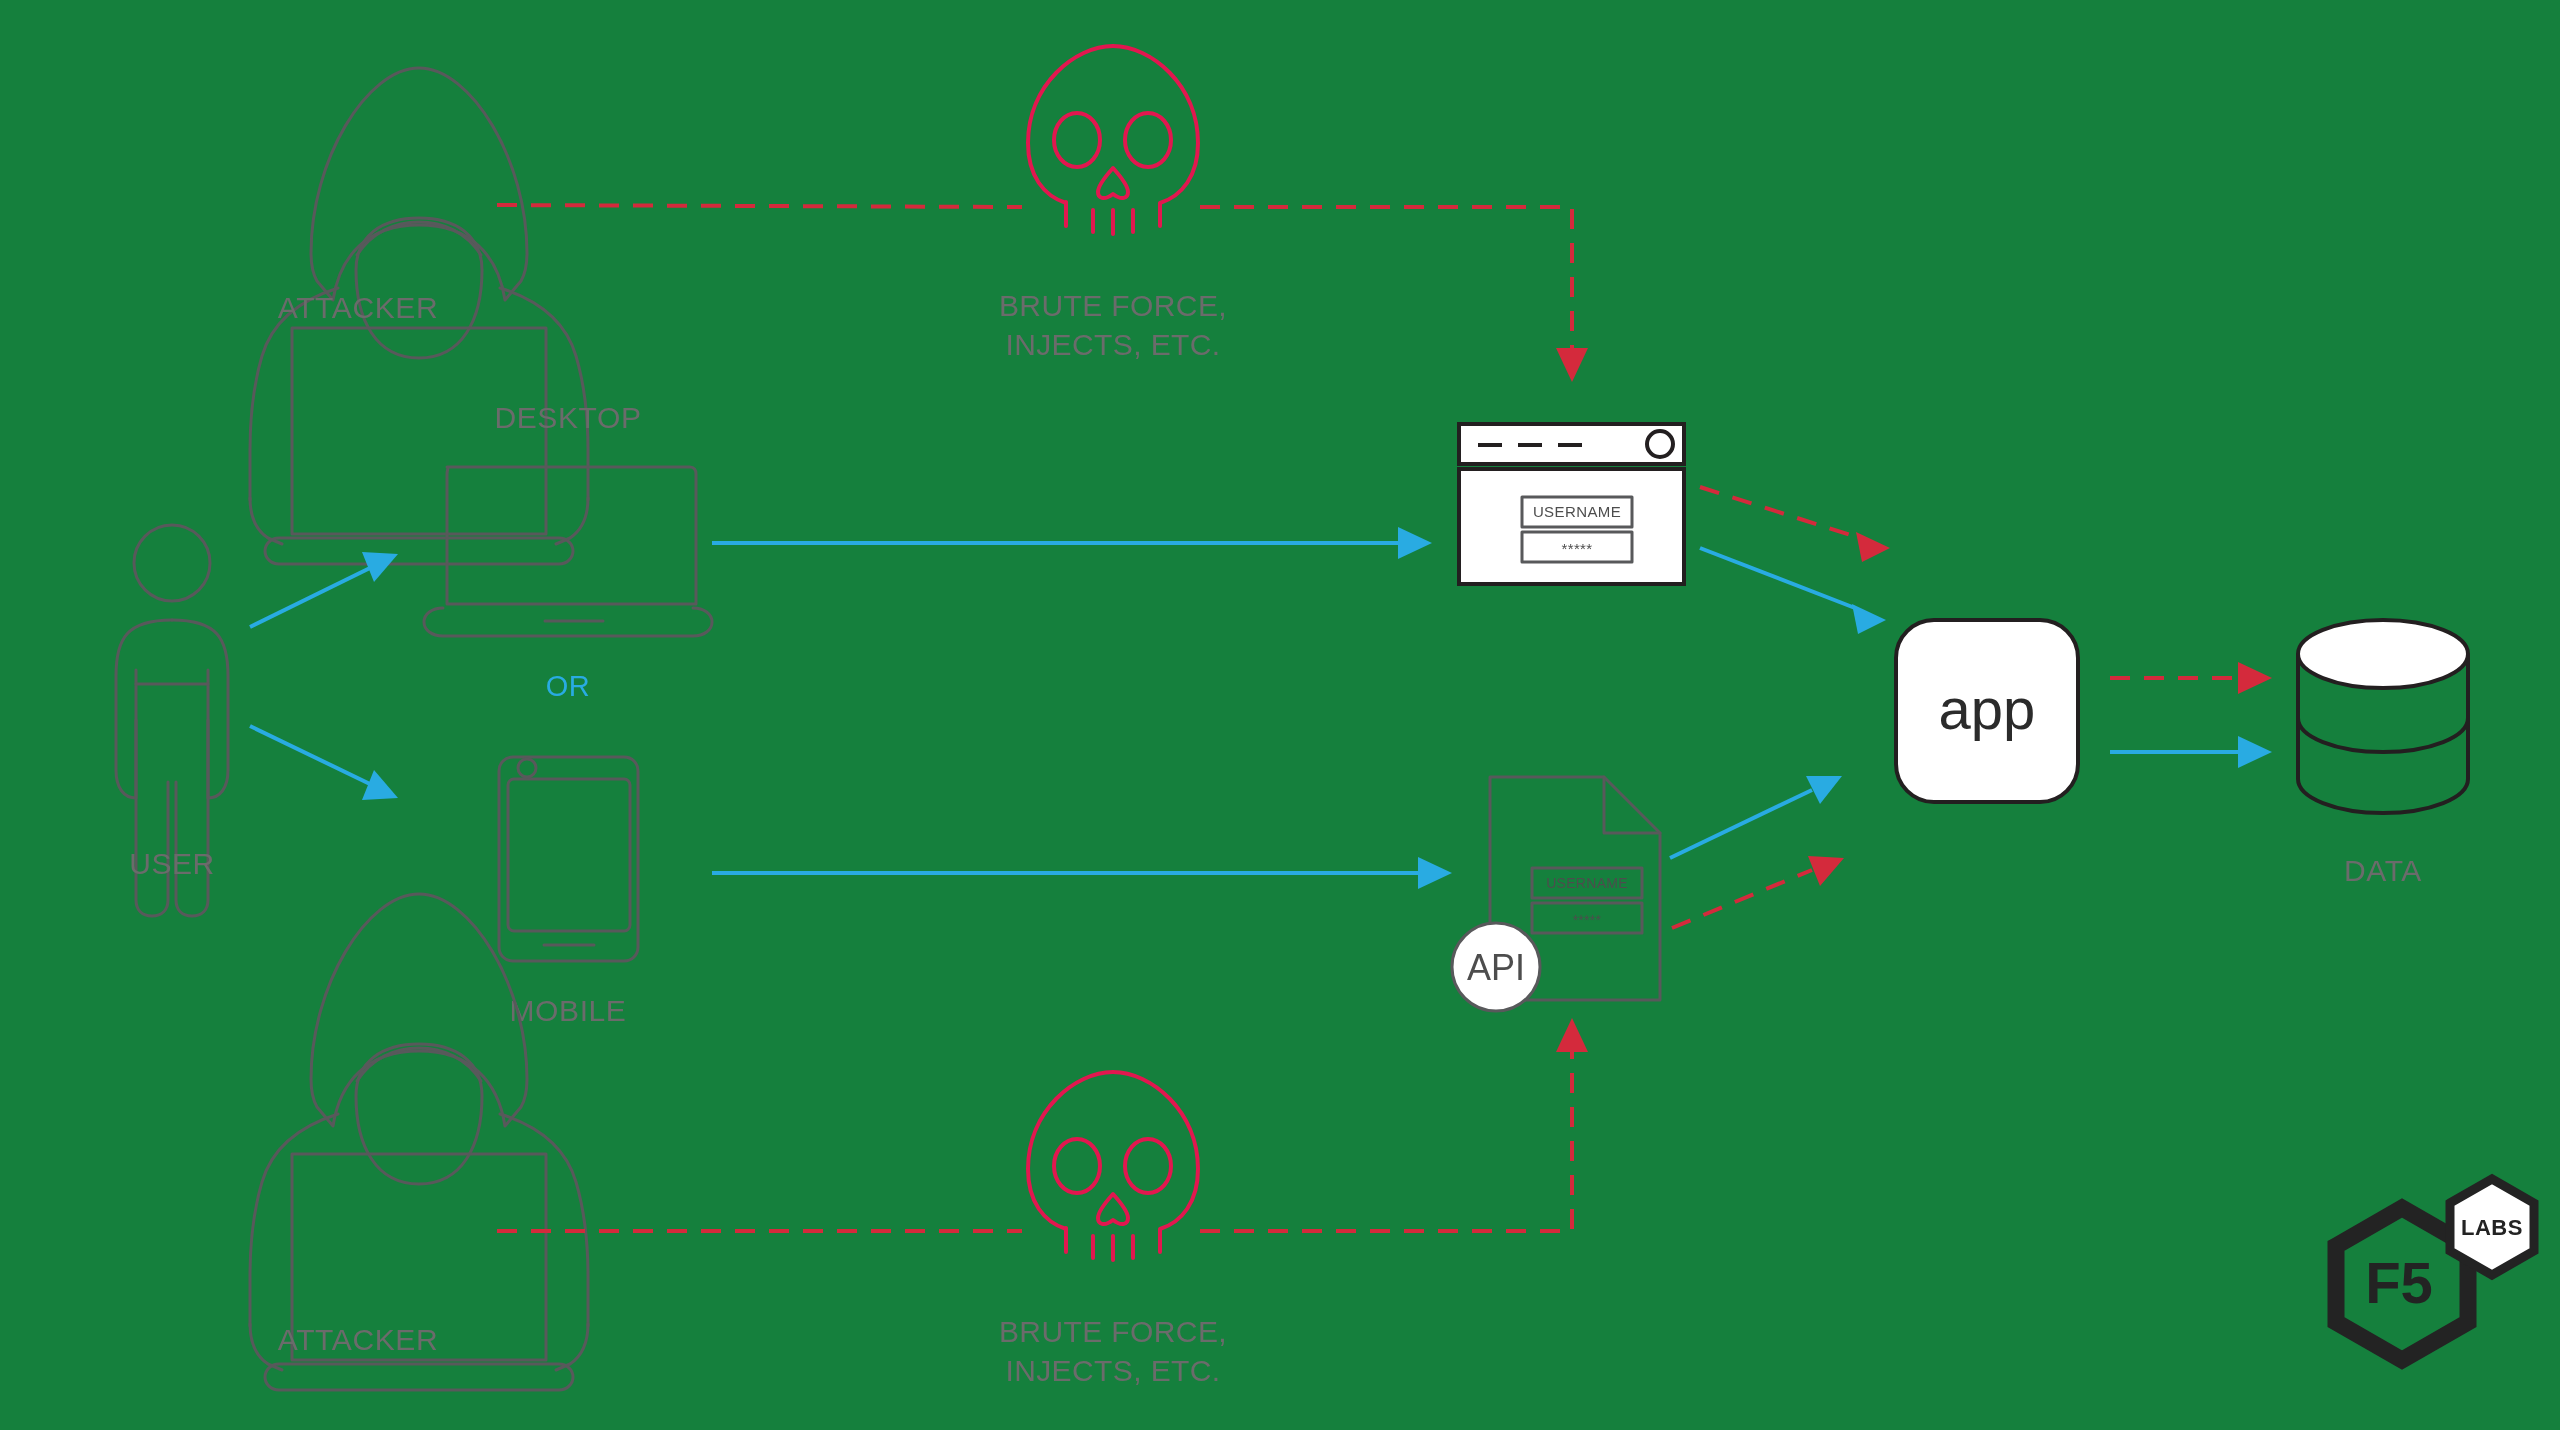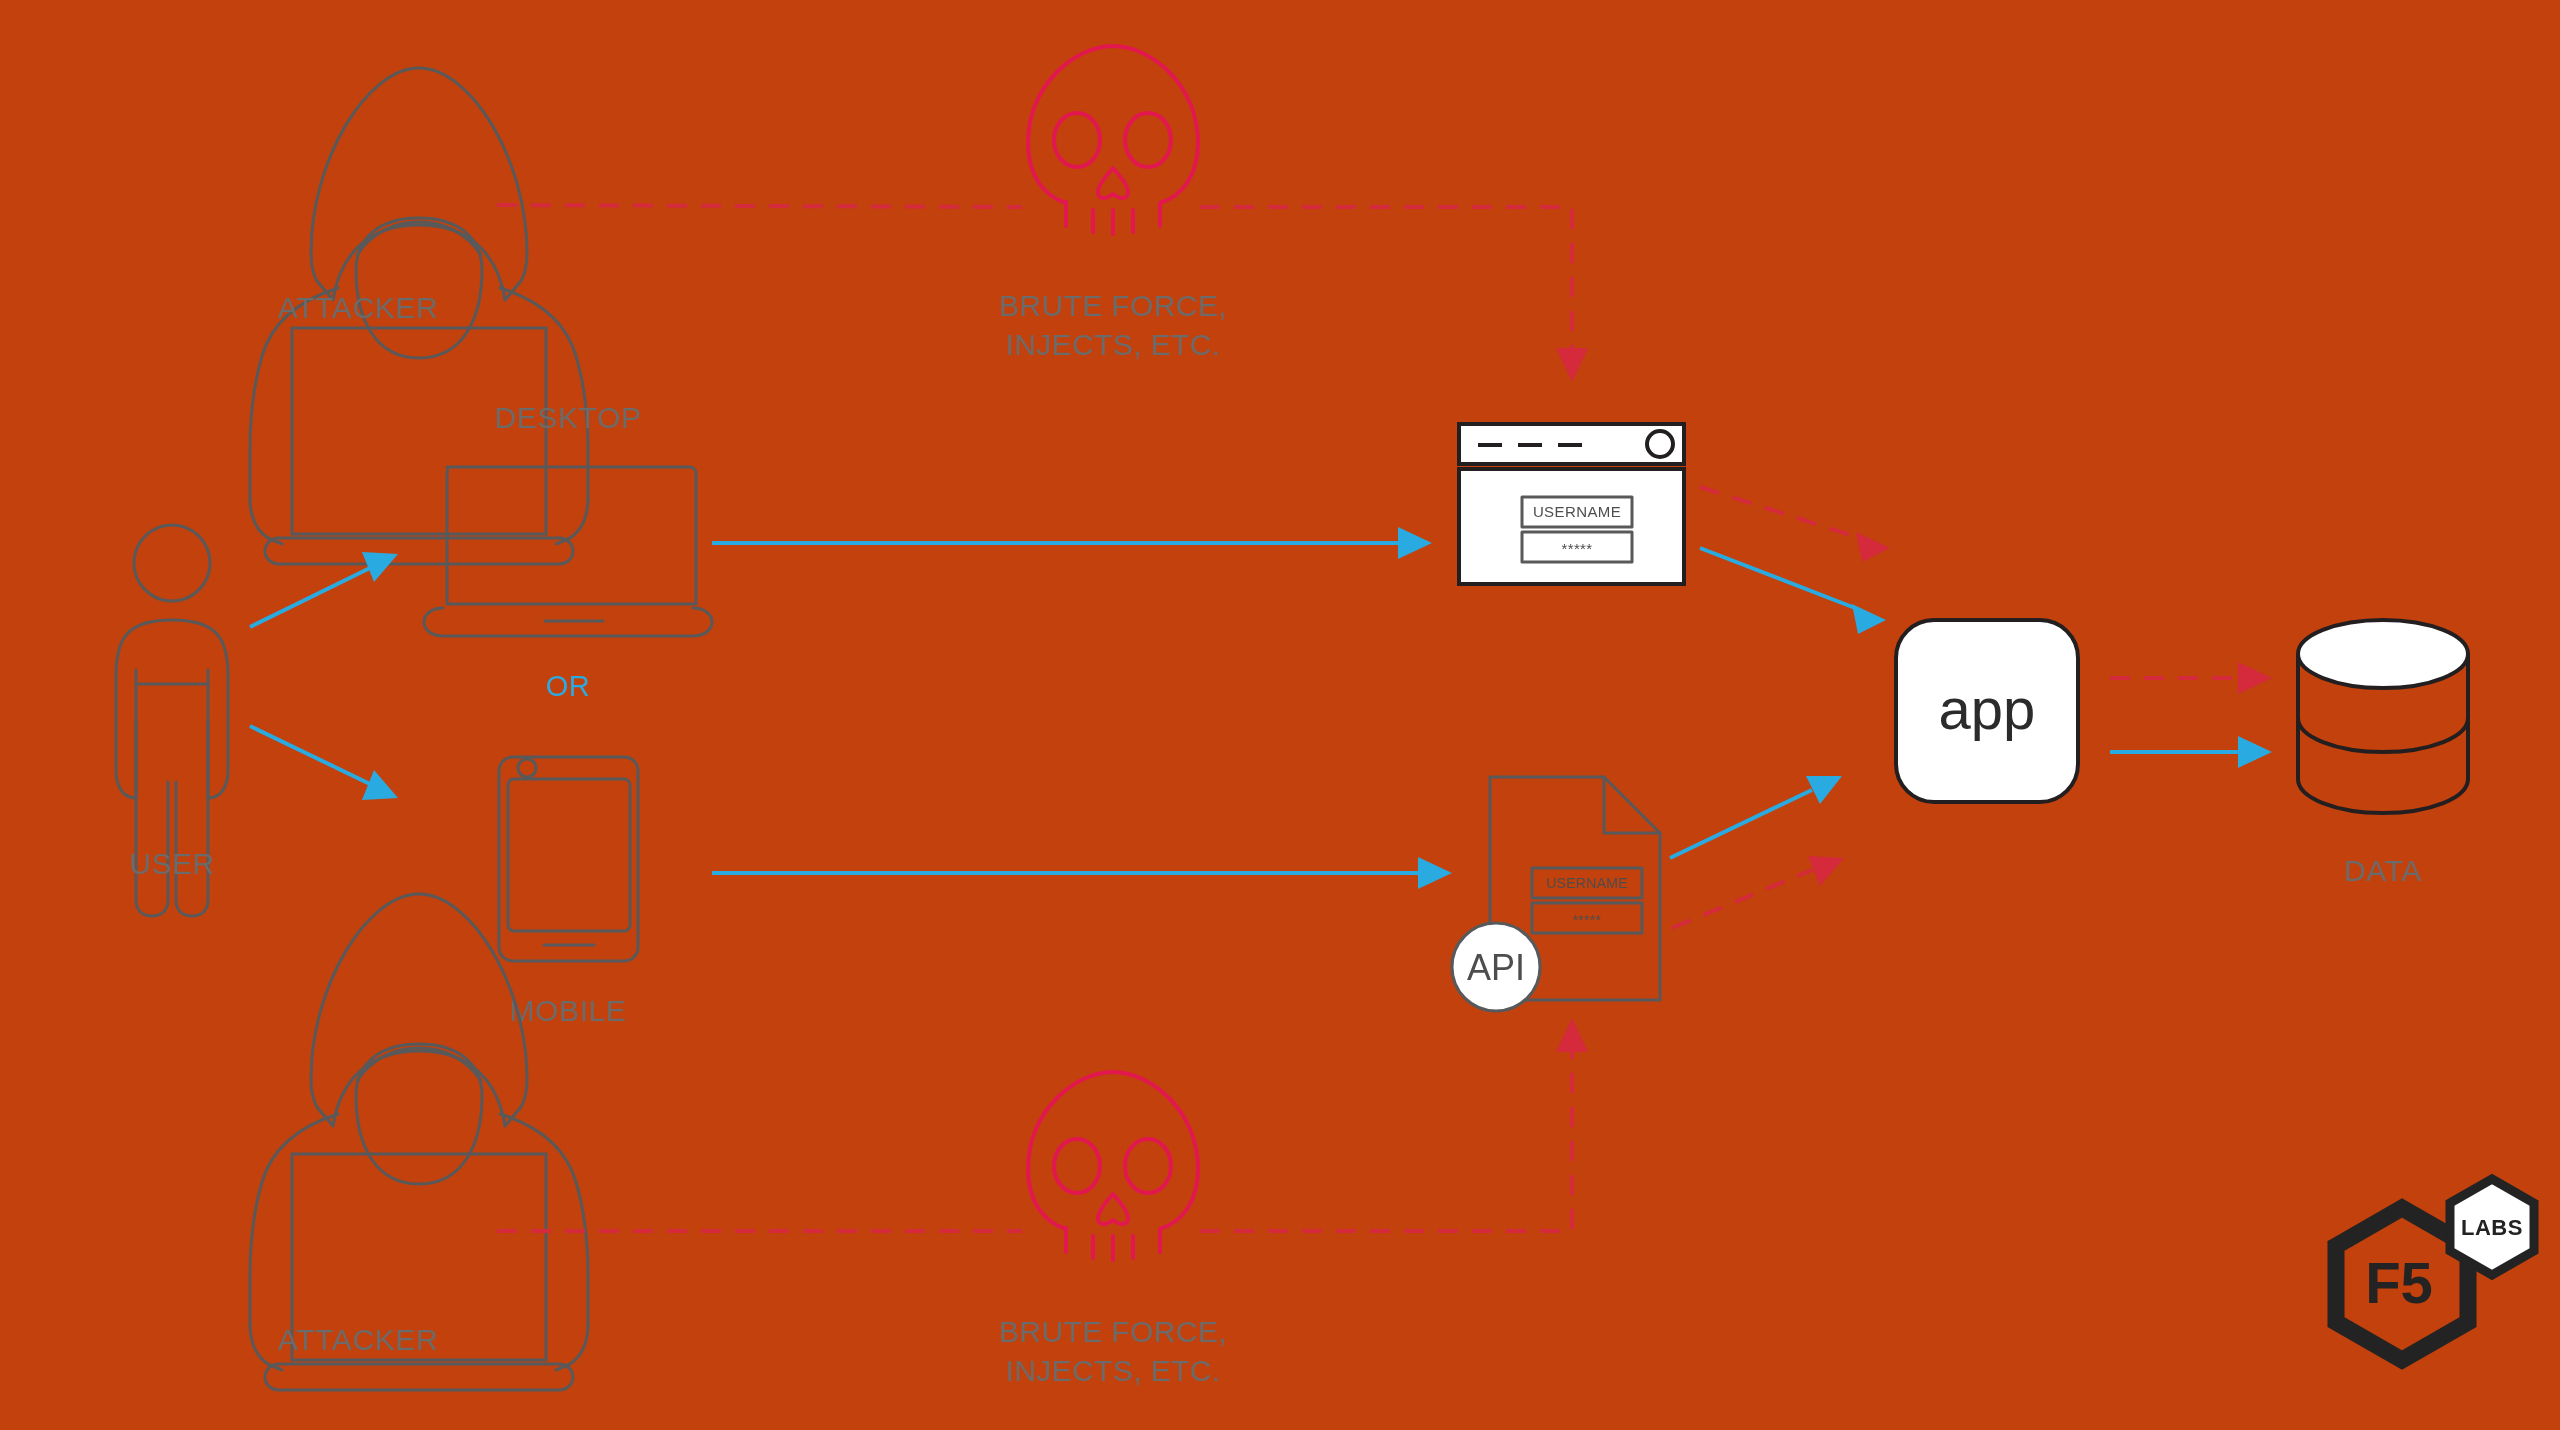--- a/index.html
+++ b/index.html
@@ -8,21 +8,21 @@
     padding: 0;
     background: #ffffff;
   }
   body {
     font-family: "Liberation Sans", sans-serif;
   }
   #stage {
     position: relative;
     width: 2560px;
     height: 1430px;
-    background: #c2410c;
+    background: #15803d;
     overflow: hidden;
   }
   #diagram-svg {
     position: absolute;
     left: 0;
     top: 0;
     width: 2560px;
     height: 1430px;
   }
   .node-label {

